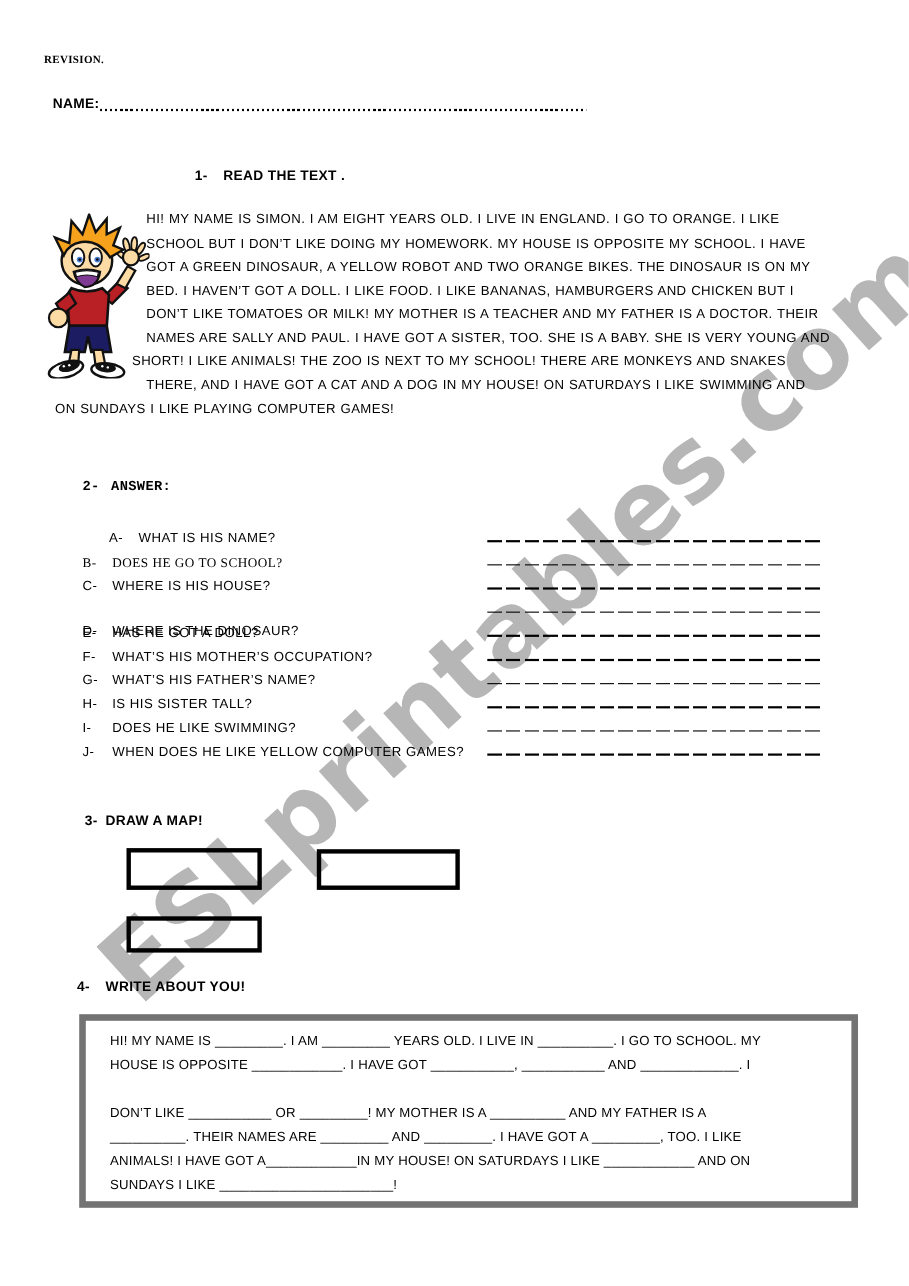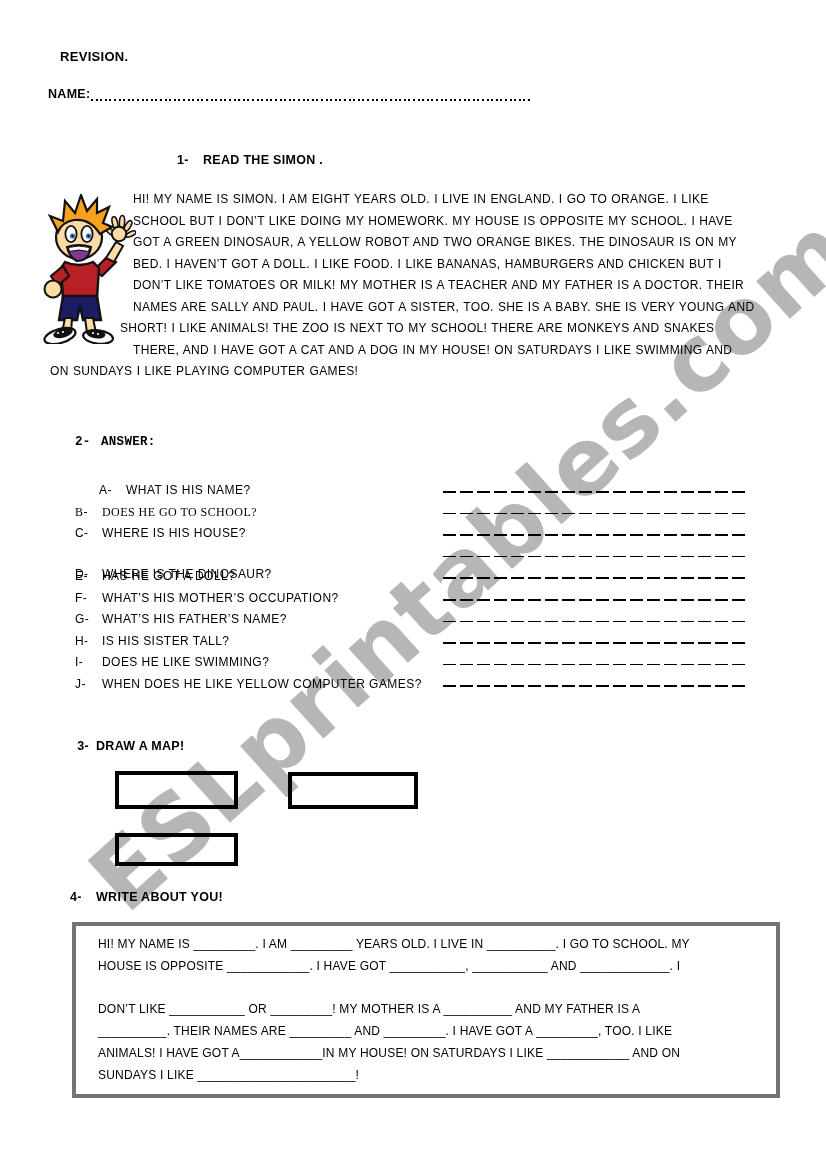--- a/index.html
+++ b/index.html
@@ -6,58 +6,58 @@
   body {
     width:826px; height:1169px; background:#ffffff; position:relative;
     font-family:"Liberation Sans", sans-serif; color:#000; overflow:hidden;
   }
   .abs { position:absolute; white-space:nowrap; }
   .watermark {
     position:absolute; left:-18px; top:518px; width:960px; text-align:center;
     font-family:"DejaVu Sans", sans-serif; font-weight:bold; font-size:92px;
     color:#b6b6b6; letter-spacing:1px; transform:rotate(-42deg); user-select:none;
   }
-  .doc-title { left:60px; top:49px; font-size:13px; font-weight:bold; letter-spacing:.3px; }
+  .doc-title { left:40px; top:49px; font-size:10px; font-weight:bold; letter-spacing:.3px;font-family:Liberation Serif, serif; }
   .name-label { left:48px; top:87px; font-size:12.5px; font-weight:bold; letter-spacing:.3px; }
   .dotline {
     position:absolute; left:91px; top:99px; width:442px; height:2.4px;
     background:repeating-linear-gradient(90deg,#000 0 2px, transparent 2px 4.6px);
   }
   .heading { font-size:12.5px; font-weight:bold; letter-spacing:.3px; }
   .heading .num { display:inline-block; width:26px; }
   .story-line { font-size:12px; letter-spacing:.35px; word-spacing:.5px; }
   .q-row { height:18px; }
   .q-letter { display:inline-block; width:27px; font-size:12px; letter-spacing:.4px; }
   .q-text { font-size:12px; letter-spacing:.45px; }
   .answer-line {
     position:absolute; left:443px; width:303px; height:1.6px;
     background:repeating-linear-gradient(90deg,#000 0 13px, transparent 13px 17px);
   }
   .map-box { position:absolute; border:4px solid #000; box-sizing:border-box; background:transparent; }
   .write-box {
     position:absolute; left:72px; top:922px; width:708px; height:176px;
-    border:4px solid #737373; box-sizing:border-box;
+    border:6px solid #737373; box-sizing:border-box;
   }
   .write-line { position:absolute; left:22px; font-size:12px; letter-spacing:.2px; }
   .boy-svg { position:absolute; left:36px; top:194px; }
 </style>
 </head>
 <body>
 
 <div>
 
   <div class="watermark">ESLprintables.com</div>
 
   <div class="abs doc-title">REVISION.</div>
 
   <span class="abs name-label">NAME:</span>
   <div class="dotline"></div>
 
   <div class="abs heading" style="left:177px; top:153px;">
-    <span class="num">1-</span><span>READ THE SIMON .</span>
+    <span class="num">1-</span><span>READ THE TEXT .</span>
   </div>
 
   <svg class="boy-svg" width="100" height="150" viewBox="0 0 100 150">
 
     <path d="M58,76 L72,62 L80,68 L66,82 Z" fill="#B92025" stroke="#111" stroke-width="2.2"></path>
     <path d="M70,64 L80,48 L87,52 L78,68 Z" fill="#FCDBA4" stroke="#111" stroke-width="2"></path>
 
     <g>
       <ellipse cx="79" cy="29" rx="2.6" ry="6.5" transform="rotate(-14 79 29)" fill="#FCDBA4" stroke="#111" stroke-width="1.6"></ellipse>
       <ellipse cx="86" cy="28" rx="2.6" ry="6.5" transform="rotate(4 86 28)" fill="#FCDBA4" stroke="#111" stroke-width="1.6"></ellipse>

